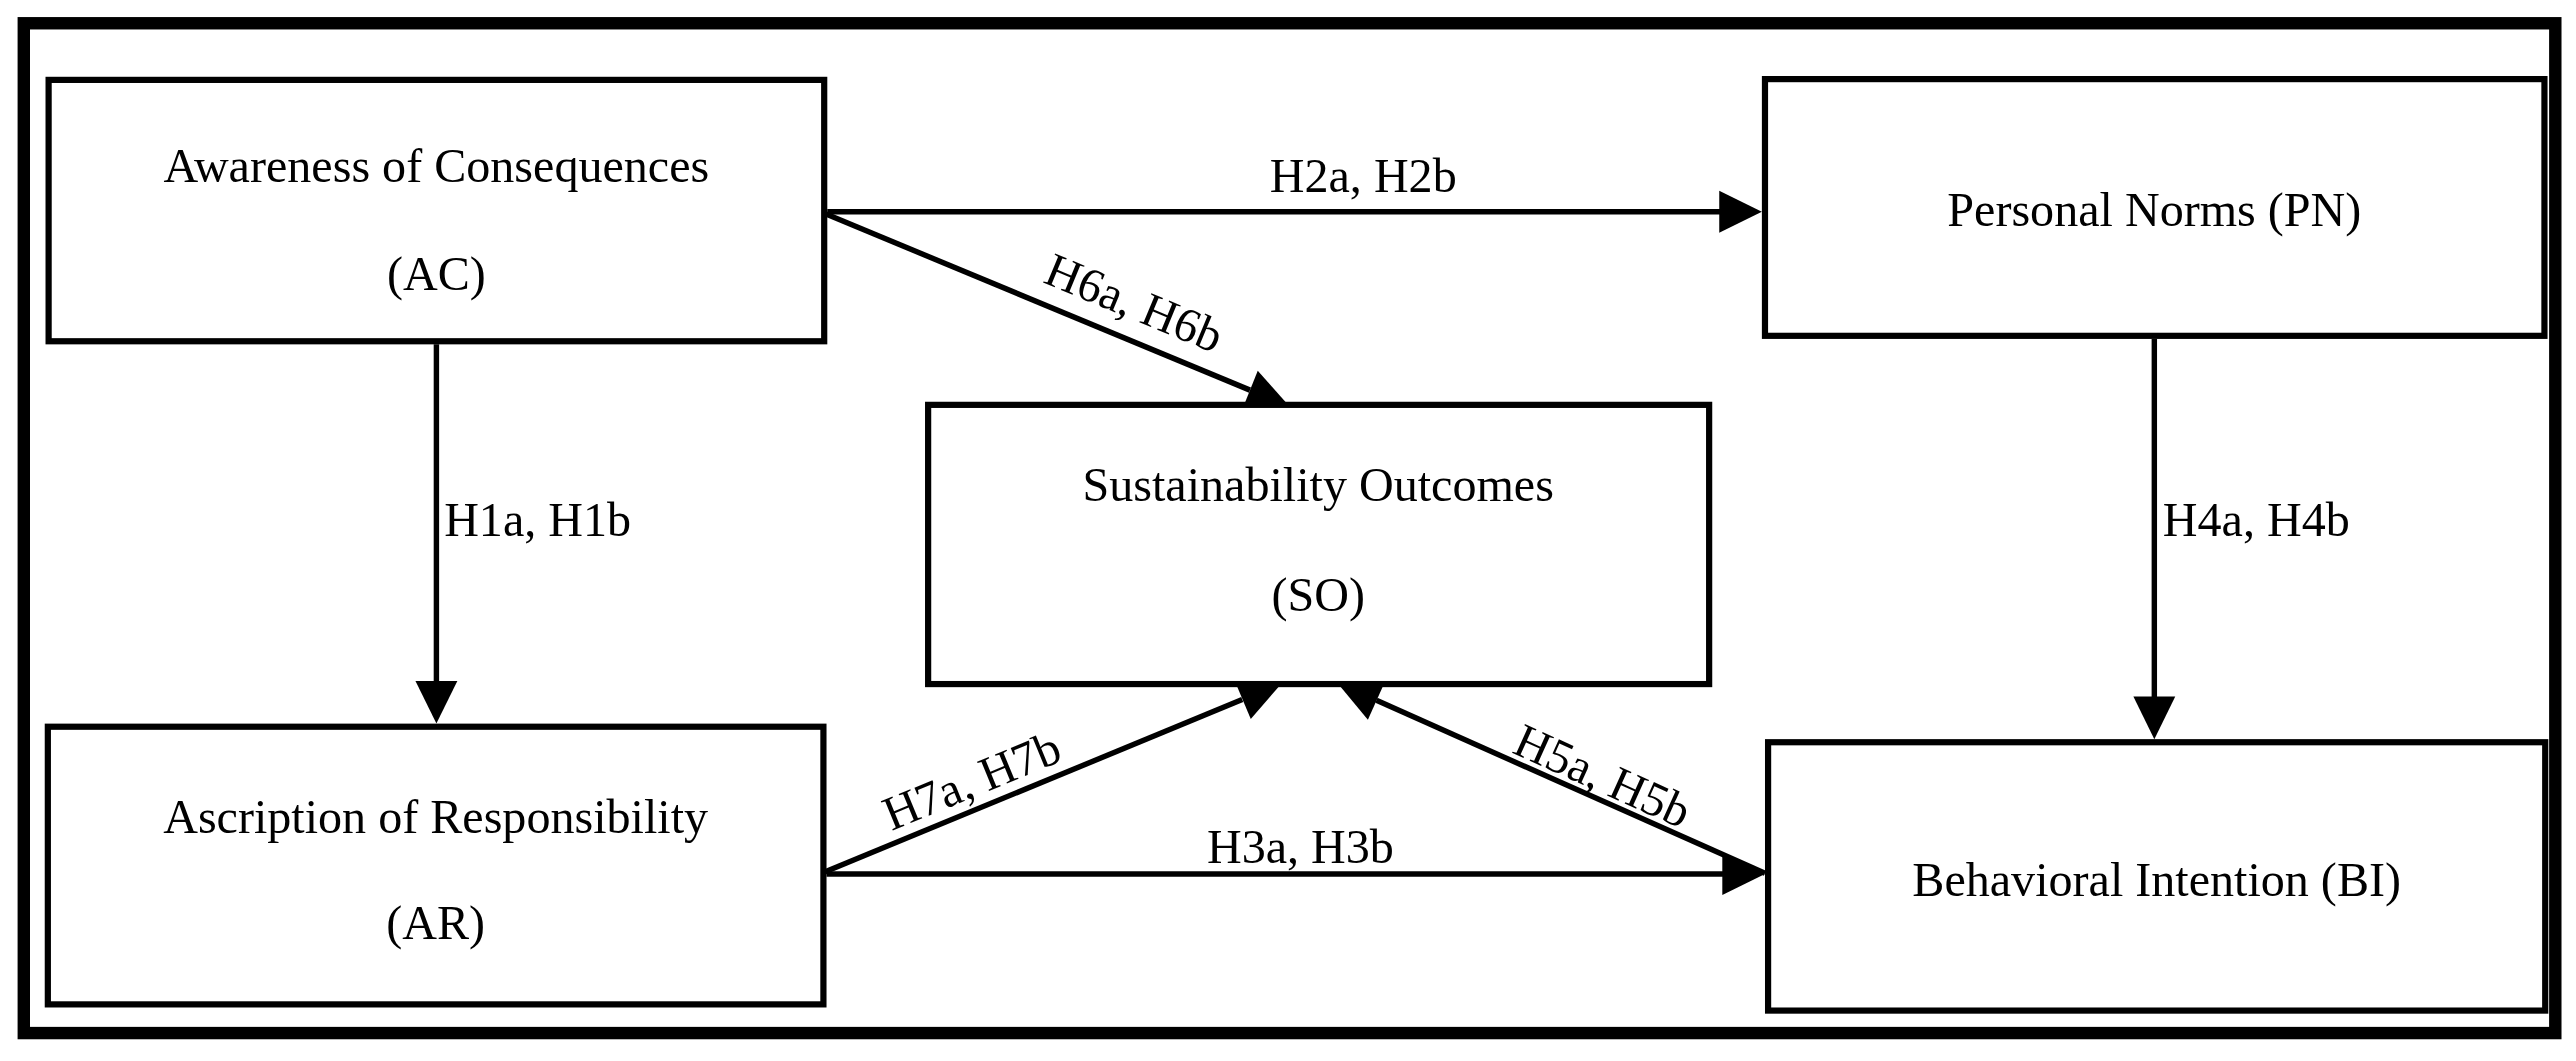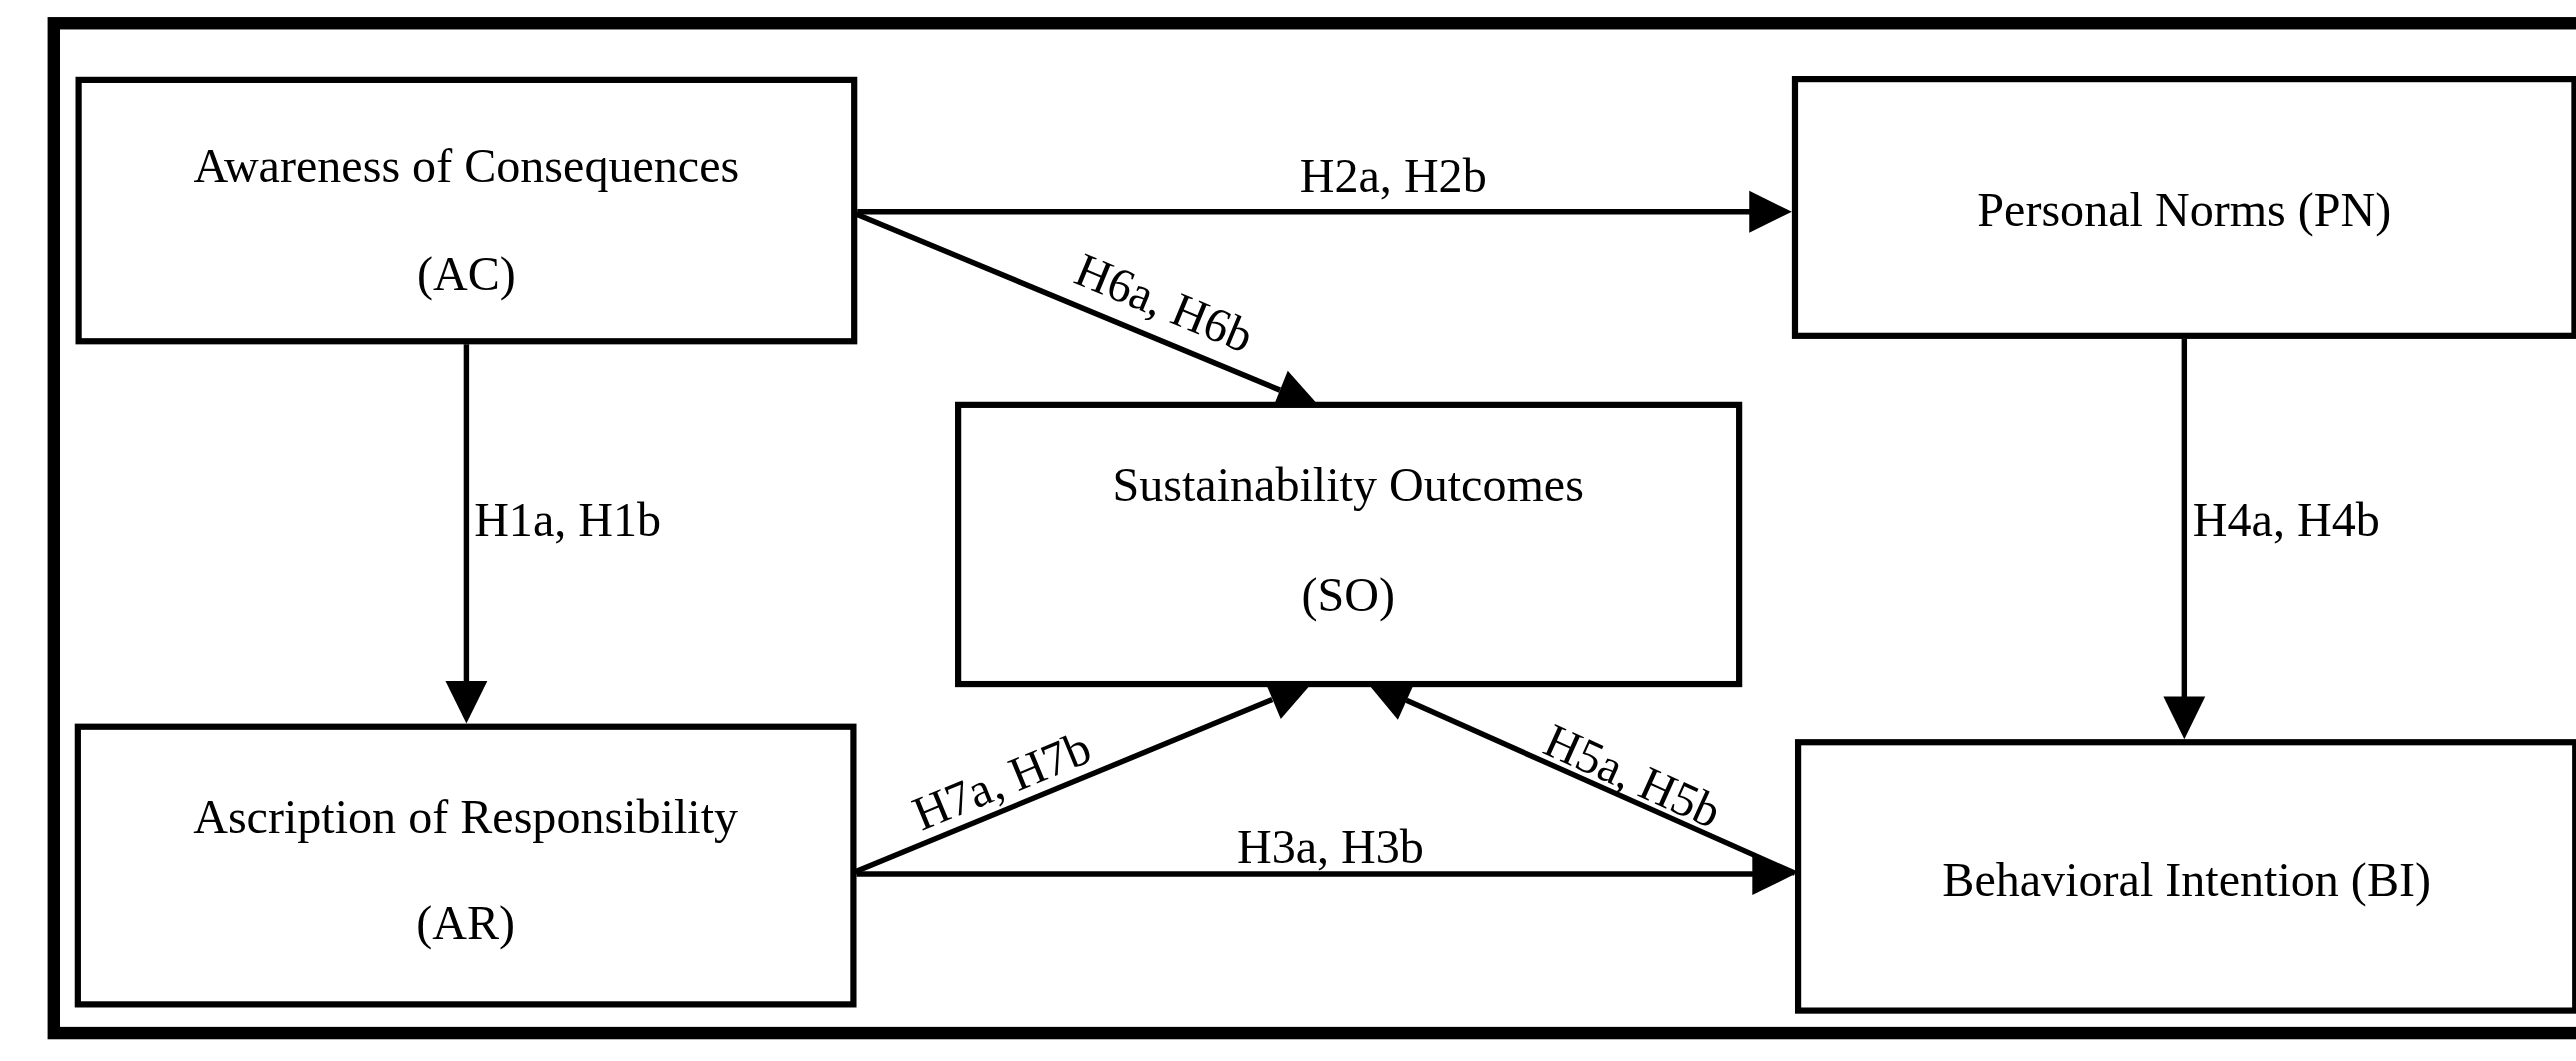--- a/index.html
+++ b/index.html
@@ -6,21 +6,20 @@
     margin: 0;
     padding: 0;
     background: #ffffff;
   }
   .canvas {
     position: relative;
     width: 2308px;
     height: 1061px;
     background: #ffffff;
     font-family: "Liberation Serif", "DejaVu Serif", serif;
-    padding-left: 30px;
   }
   svg text {
     font-family: "Liberation Serif", "DejaVu Serif", serif;
     font-size: 62px;
     fill: #000000;
   }
   .node-rect {
     fill: #ffffff;
     stroke: #000000;
     stroke-width: 8;

